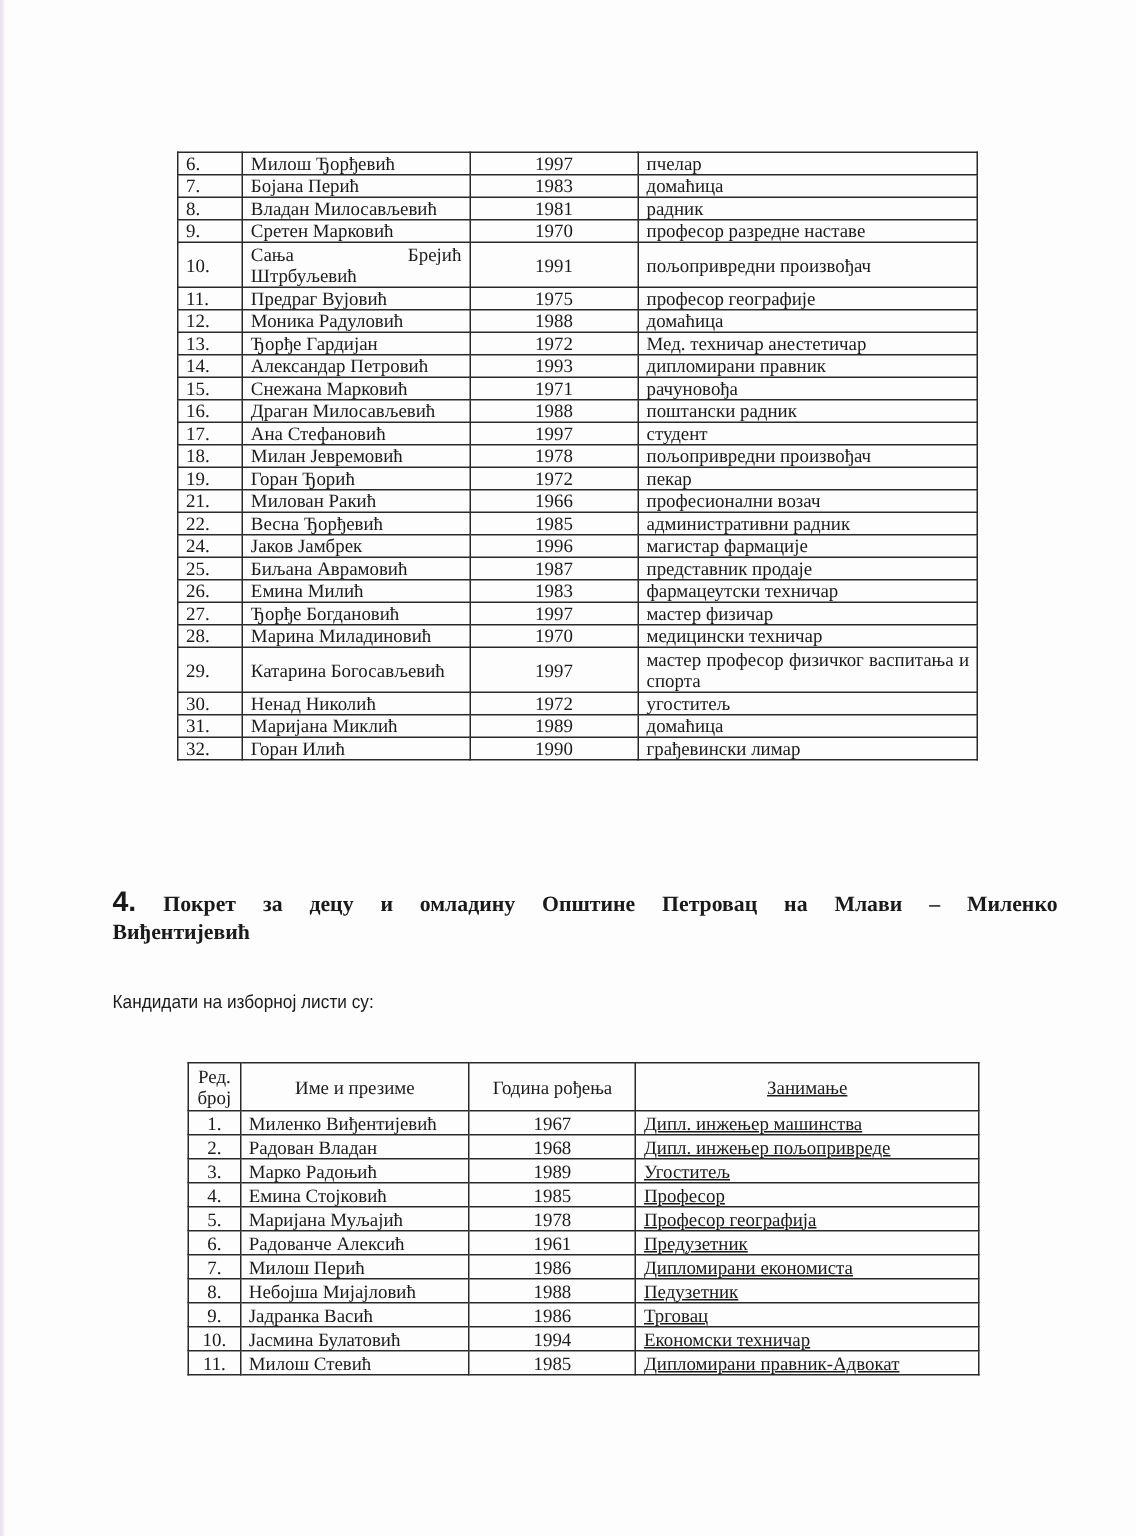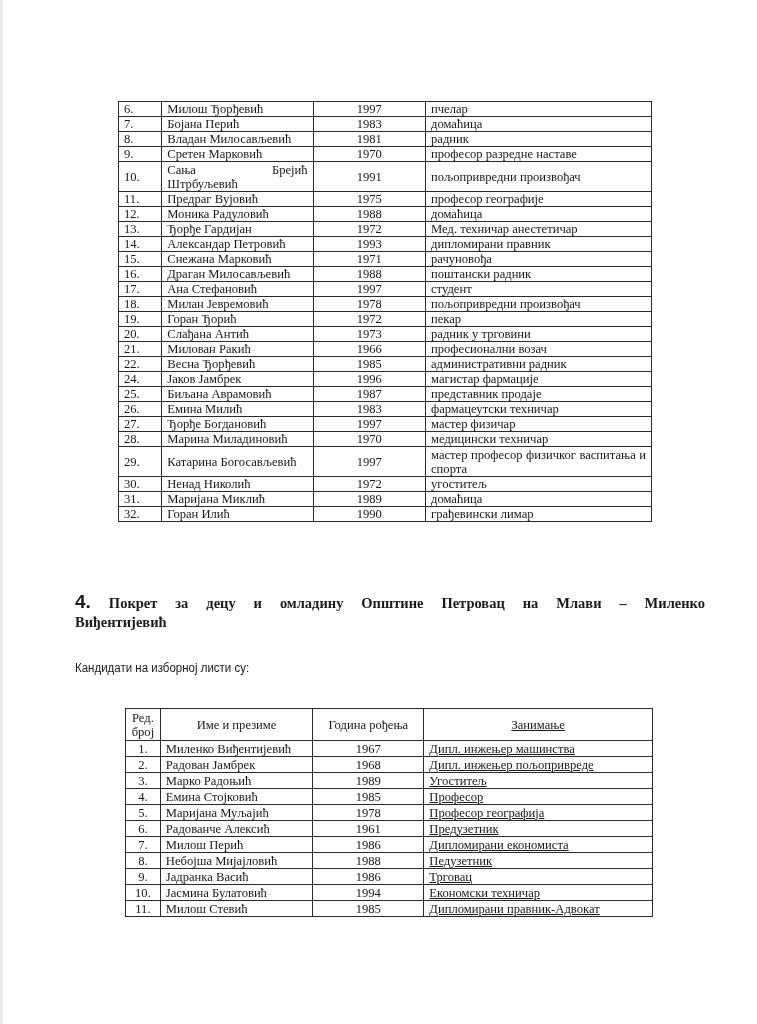--- a/index.html
+++ b/index.html
@@ -154,26 +154,20 @@
         <td class="c-no">18.</td>
         <td class="c-name">Милан Јевремовић</td>
         <td class="c-year">1978</td>
         <td class="c-occ">пољопривредни произвођач</td>
       </tr>
       <tr>
         <td class="c-no">19.</td>
         <td class="c-name">Горан Ђорић</td>
         <td class="c-year">1972</td>
         <td class="c-occ">пекар</td>
-      </tr>
-      <tr>
-        <td class="c-no">20.</td>
-        <td class="c-name">Слађана Антић</td>
-        <td class="c-year">1973</td>
-        <td class="c-occ">радник у трговини</td>
       </tr>
       <tr>
         <td class="c-no">21.</td>
         <td class="c-name">Милован Ракић</td>
         <td class="c-year">1966</td>
         <td class="c-occ">професионални возач</td>
       </tr>
       <tr>
         <td class="c-no">22.</td>
         <td class="c-name">Весна Ђорђевић</td>
@@ -260,21 +254,21 @@
   </thead>
   <tbody id="t2-body">
       <tr>
         <td class="c-no">1.</td>
         <td class="c-name">Миленко Виђентијевић</td>
         <td class="c-year">1967</td>
         <td class="c-occ">Дипл. инжењер машинства</td>
       </tr>
       <tr>
         <td class="c-no">2.</td>
-        <td class="c-name">Радован Јамбрек</td>
+        <td class="c-name">Радован Владан</td>
         <td class="c-year">1968</td>
         <td class="c-occ">Дипл. инжењер пољопривреде</td>
       </tr>
       <tr>
         <td class="c-no">3.</td>
         <td class="c-name">Марко Радоњић</td>
         <td class="c-year">1989</td>
         <td class="c-occ">Угоститељ</td>
       </tr>
       <tr>

